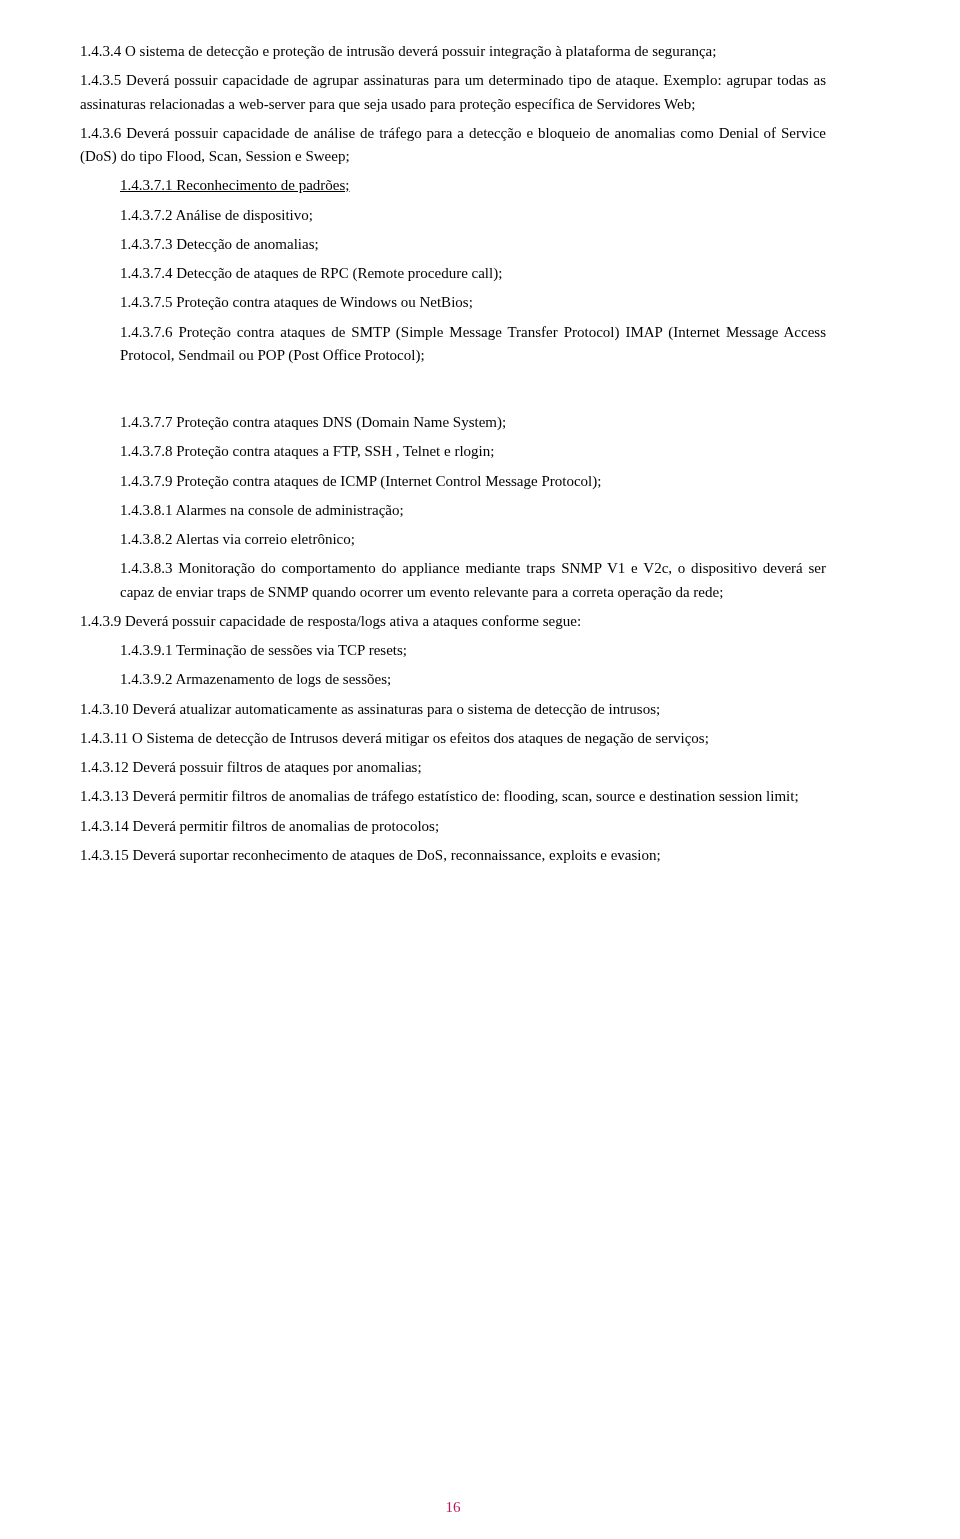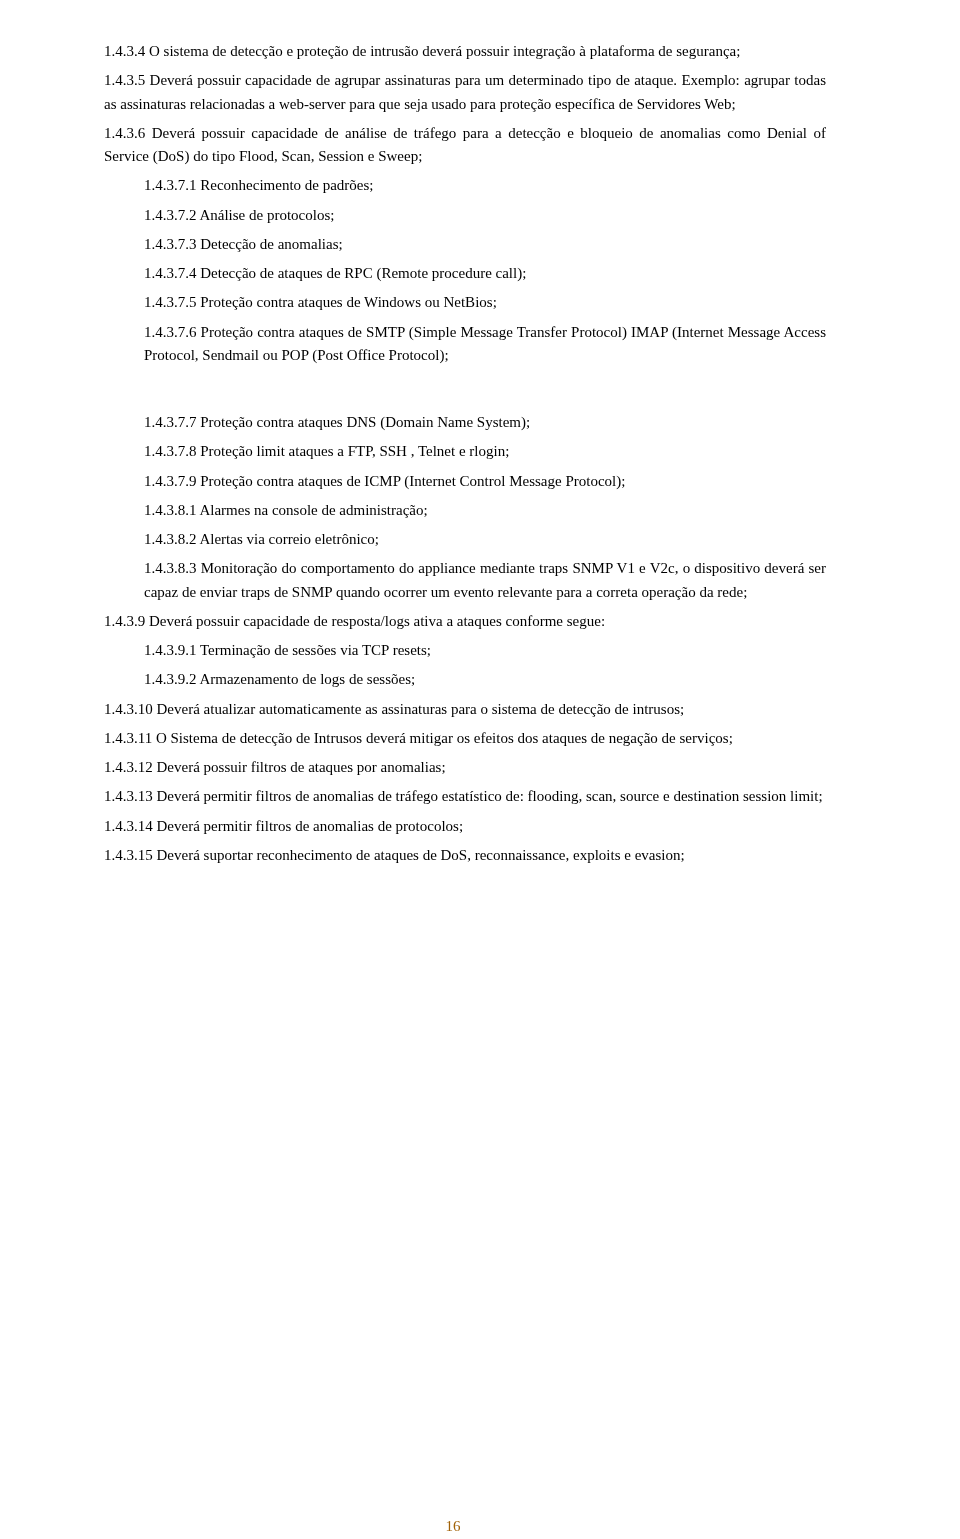--- a/index.html
+++ b/index.html
@@ -13,61 +13,61 @@
       font-family: "Times New Roman", Times, serif;
       font-size: 15px;
       color: #000000;
       width: 960px;
       min-height: 1539px;
     }
 
     .page {
       width: 906px;
       min-height: 1539px;
-      padding: 40px 80px 60px 104px;
+      padding: 40px 80px 60px 80px;
       position: relative;
       background: #ffffff;
     }
 
     .content {
       width: 100%;
       line-height: 1.55;
       text-align: justify;
     }
 
     .paragraph {
       margin-bottom: 6px;
       text-align: justify;
     }
 
     .page-number {
       position: absolute;
-      bottom: 4px;
+      bottom: 23px;
       left: 50%;
       transform: translateX(-50%);
       font-size: 15px;
-      color: #a16207;
+      color: #be185d;
     }
   </style>
 </head>
 <body>
 
 <div class="page">
   <div class="content">
   <div class="paragraph">1.4.3.4  O sistema de detecção e proteção de intrusão deverá possuir integração à plataforma de segurança;</div>
       <div class="paragraph">1.4.3.5  Deverá possuir capacidade de agrupar assinaturas para um determinado tipo de ataque. Exemplo: agrupar todas as assinaturas relacionadas a web-server para que seja usado para proteção específica de Servidores Web;</div>
       <div class="paragraph">1.4.3.6  Deverá possuir capacidade de análise de tráfego para a detecção e bloqueio de anomalias como Denial of Service (DoS) do tipo Flood, Scan, Session e Sweep;</div>
-      <div class="paragraph" style="padding-left: 40px;">1.4.3.7.1  Reconhecimento de padrões;</div>
-      <div class="paragraph" style="padding-left: 40px;">1.4.3.7.2  Análise de protocolos;</div>
+      <div class="paragraph" style="padding-left: 40px; text-decoration: underline;">1.4.3.7.1  Reconhecimento de padrões;</div>
+      <div class="paragraph" style="padding-left: 40px;">1.4.3.7.2  Análise de dispositivo;</div>
       <div class="paragraph" style="padding-left: 40px;">1.4.3.7.3  Detecção de anomalias;</div>
       <div class="paragraph" style="padding-left: 40px;">1.4.3.7.4  Detecção de ataques de RPC (Remote procedure call);</div>
       <div class="paragraph" style="padding-left: 40px;">1.4.3.7.5  Proteção contra ataques de Windows ou NetBios;</div>
       <div class="paragraph" style="padding-left: 40px;">1.4.3.7.6  Proteção contra ataques de SMTP (Simple Message Transfer Protocol) IMAP (Internet Message Access Protocol, Sendmail ou POP (Post Office Protocol);</div>
       <div class="paragraph" style="padding-left: 40px; margin-top: 44px;">1.4.3.7.7  Proteção contra ataques DNS (Domain Name System);</div>
-      <div class="paragraph" style="padding-left: 40px;">1.4.3.7.8  Proteção limit ataques a FTP, SSH , Telnet e rlogin;</div>
+      <div class="paragraph" style="padding-left: 40px;">1.4.3.7.8  Proteção contra ataques a FTP, SSH , Telnet e rlogin;</div>
       <div class="paragraph" style="padding-left: 40px;">1.4.3.7.9  Proteção contra ataques de ICMP (Internet Control Message Protocol);</div>
       <div class="paragraph" style="padding-left: 40px;">1.4.3.8.1  Alarmes na console de administração;</div>
       <div class="paragraph" style="padding-left: 40px;">1.4.3.8.2  Alertas via correio eletrônico;</div>
       <div class="paragraph" style="padding-left: 40px;">1.4.3.8.3  Monitoração do comportamento do appliance mediante traps SNMP V1 e V2c, o dispositivo deverá ser capaz de enviar traps de SNMP quando ocorrer um evento relevante para a correta operação da rede;</div>
       <div class="paragraph">1.4.3.9  Deverá possuir capacidade de resposta/logs ativa a ataques conforme segue:</div>
       <div class="paragraph" style="padding-left: 40px;">1.4.3.9.1  Terminação de sessões via TCP resets;</div>
       <div class="paragraph" style="padding-left: 40px;">1.4.3.9.2  Armazenamento de logs de sessões;</div>
       <div class="paragraph">1.4.3.10  Deverá atualizar automaticamente as assinaturas para o sistema de detecção de intrusos;</div>
       <div class="paragraph">1.4.3.11  O Sistema de detecção de Intrusos deverá mitigar os efeitos dos ataques de negação de serviços;</div>
       <div class="paragraph">1.4.3.12  Deverá possuir filtros de ataques por anomalias;</div>

